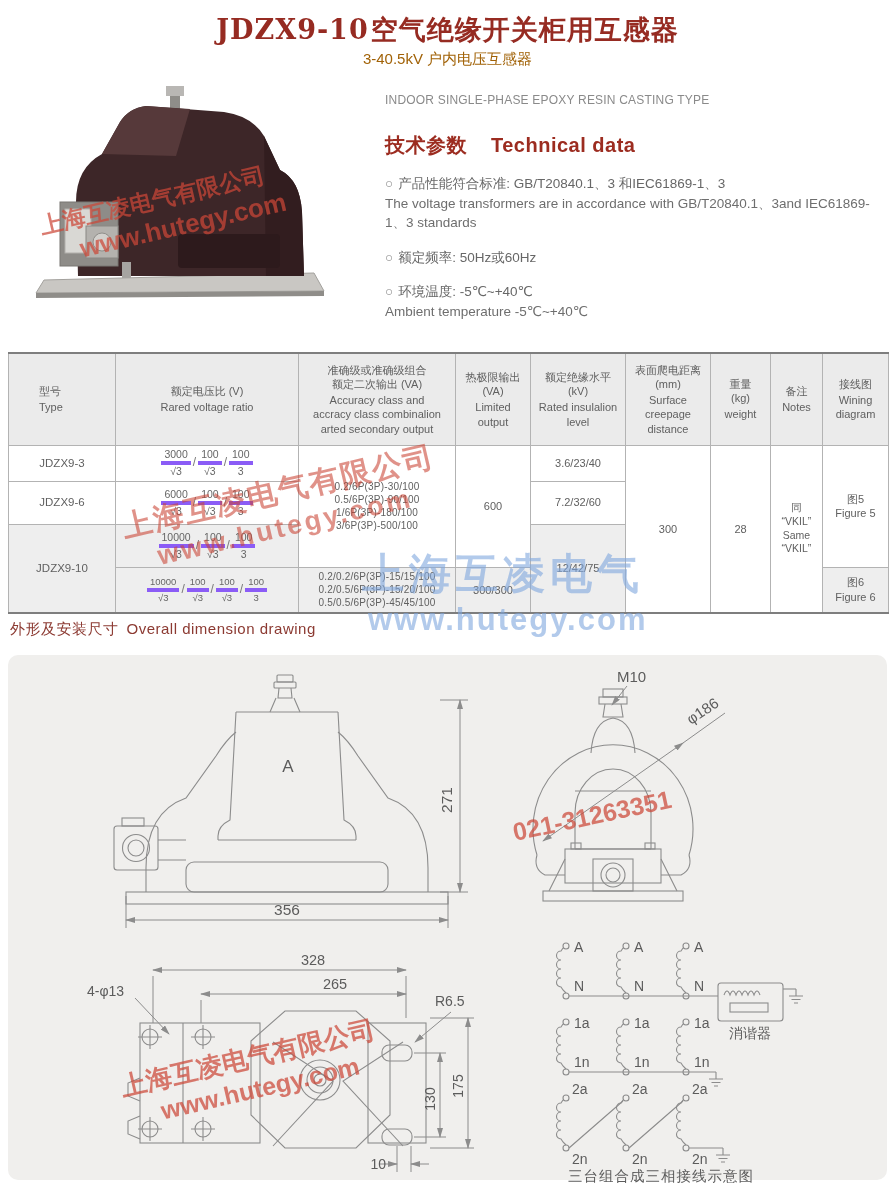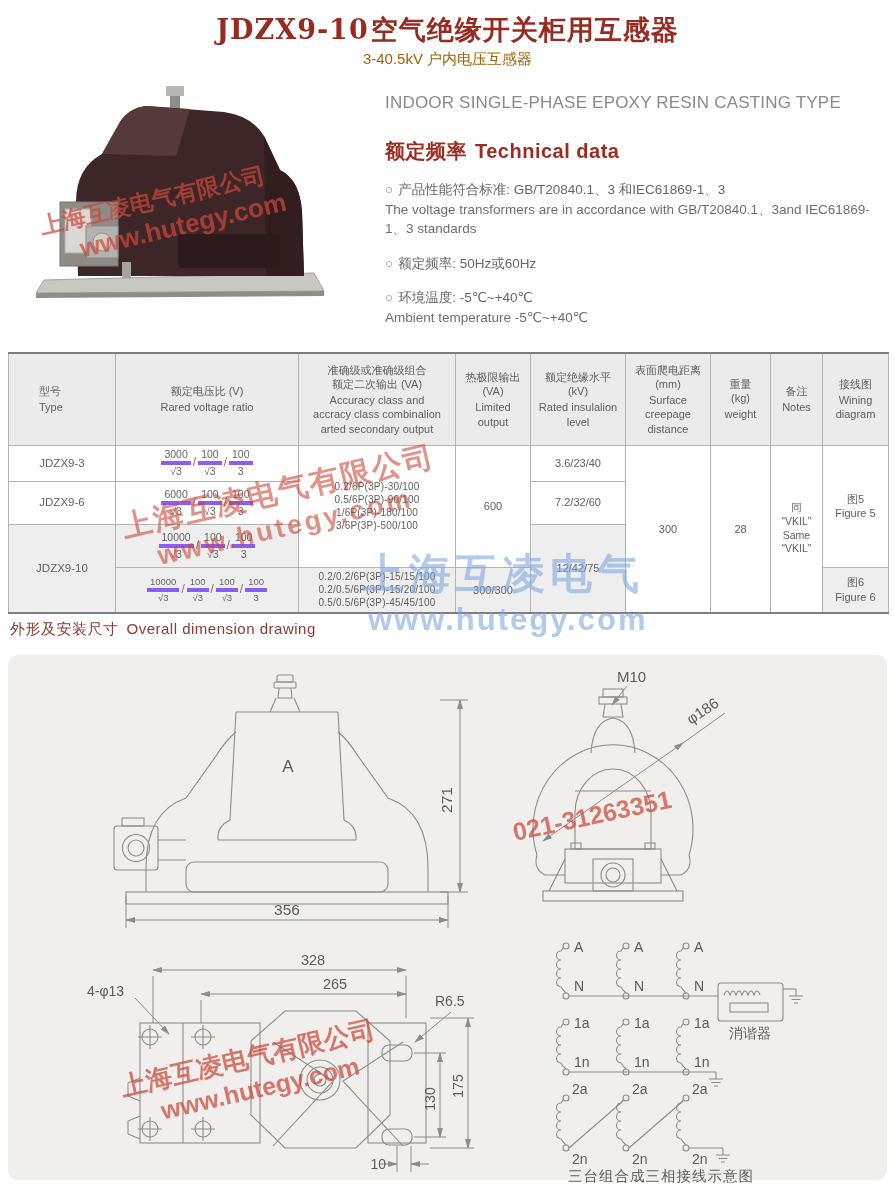--- a/index.html
+++ b/index.html
@@ -8,23 +8,23 @@
     font-family:"Liberation Sans","DejaVu Sans",sans-serif;color:#5f5f5f;overflow:hidden;
   }
   .abs{position:absolute;}
   
   .title{top:12px;left:0;width:100%;text-align:center;font-size:27px;font-weight:bold;color:#962b22;letter-spacing:1px;}
   .title .model{font-family:"DejaVu Serif","Liberation Serif",serif;margin-right:2px;}
   .subtitle{top:50px;left:0;width:100%;text-align:center;font-size:15px;color:#a16207;}
   
   .intro{left:385px;top:88px;width:505px;}
   .type-cn{font-size:18px;font-weight:bold;color:#4c4c4c;letter-spacing:1.5px;}
-  .type-en{font-size:17px;color:#8a8a8a;margin-top:5px;letter-spacing:.2px;}
+  .type-en{font-size:12px;color:#8a8a8a;margin-top:5px;letter-spacing:.2px;}
   .tech-h{margin-top:25px;font-size:20px;font-weight:bold;color:#9c2c20;letter-spacing:.5px;}
-  .tech-h .en{margin-left:8px;}
+  .tech-h .en{margin-left:24px;}
   .bullet{margin-top:15px;font-size:13.5px;line-height:1.45;color:#6e6e6e;}
   .bullet .mark{margin-right:5px;color:#8a8a8a;}
   .bullet .cn{color:#676767;}
   
   table.spec{
     position:absolute;left:8px;top:352px;width:880px;border-collapse:collapse;table-layout:fixed;
     font-size:11px;color:#606060;z-index:1;
     border-top:2px solid #7e7e7e;border-bottom:2px solid #7e7e7e;
   }
   table.spec th,table.spec td{border:1px solid #b3b3b3;text-align:center;vertical-align:middle;padding:2px 3px;line-height:1.3;}
@@ -82,21 +82,21 @@
   <rect x="96" y="178" width="9" height="16" fill="#a6a4a1"></rect>
   <g transform="translate(16,150) rotate(-13)">
     <text x="0" y="0" font-size="23" class="wmred">上海互凌电气有限公司</text>
     <text x="34" y="32" font-size="26" class="wmred">www.hutegy.com</text>
   </g>
 </svg>
 
 <div class="abs intro">
   <div class="type-en">INDOOR SINGLE-PHASE EPOXY RESIN CASTING TYPE</div>
   <div class="tech-h">
-    <span>额定频率</span><span class="en">Technical data</span>
+    <span>技术参数</span><span class="en">Technical data</span>
   </div>
   <div class="bullet">
     <div><span class="mark">○</span><span class="cn">产品性能符合标准: GB/T20840.1、3 和IEC61869-1、3</span></div>
     <div>The voltage transformers are in accordance with GB/T20840.1、3and IEC61869-1、3 standards</div>
   </div>
   <div class="bullet">
     <div><span class="mark">○</span><span class="cn">额定频率: 50Hz或60Hz</span></div>
   </div>
   <div class="bullet">
     <div><span class="mark">○</span><span class="cn">环境温度: -5℃~+40℃</span></div>

